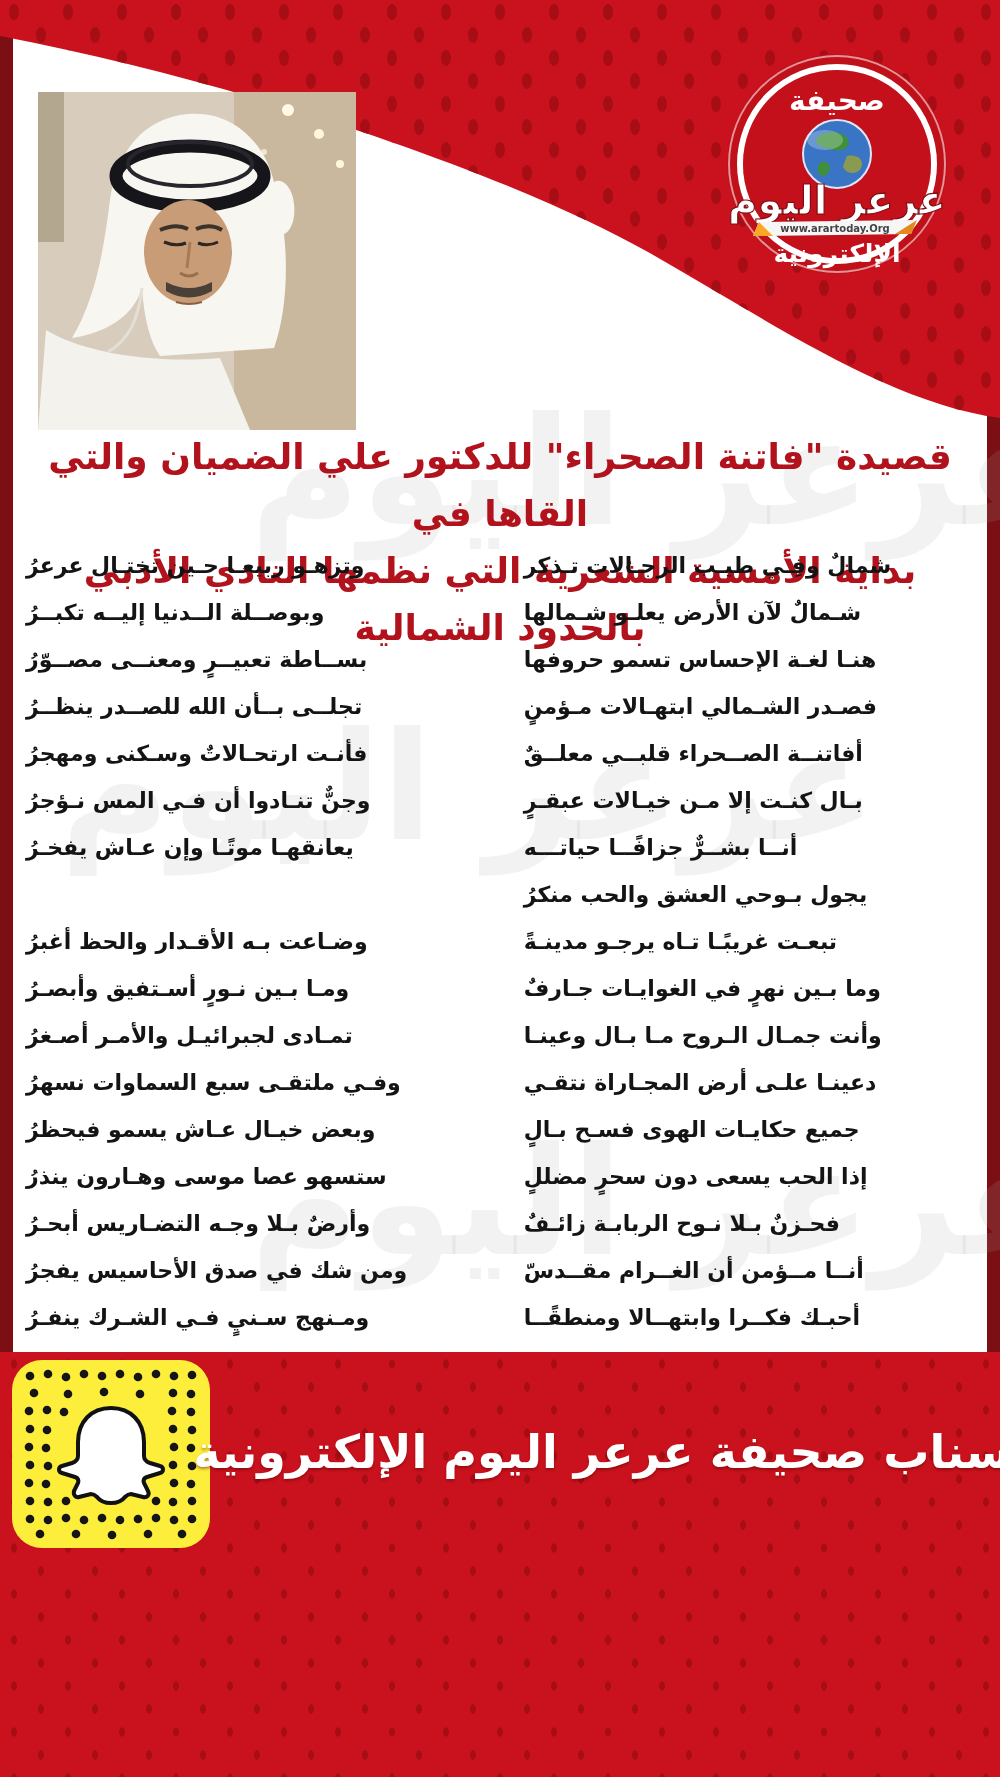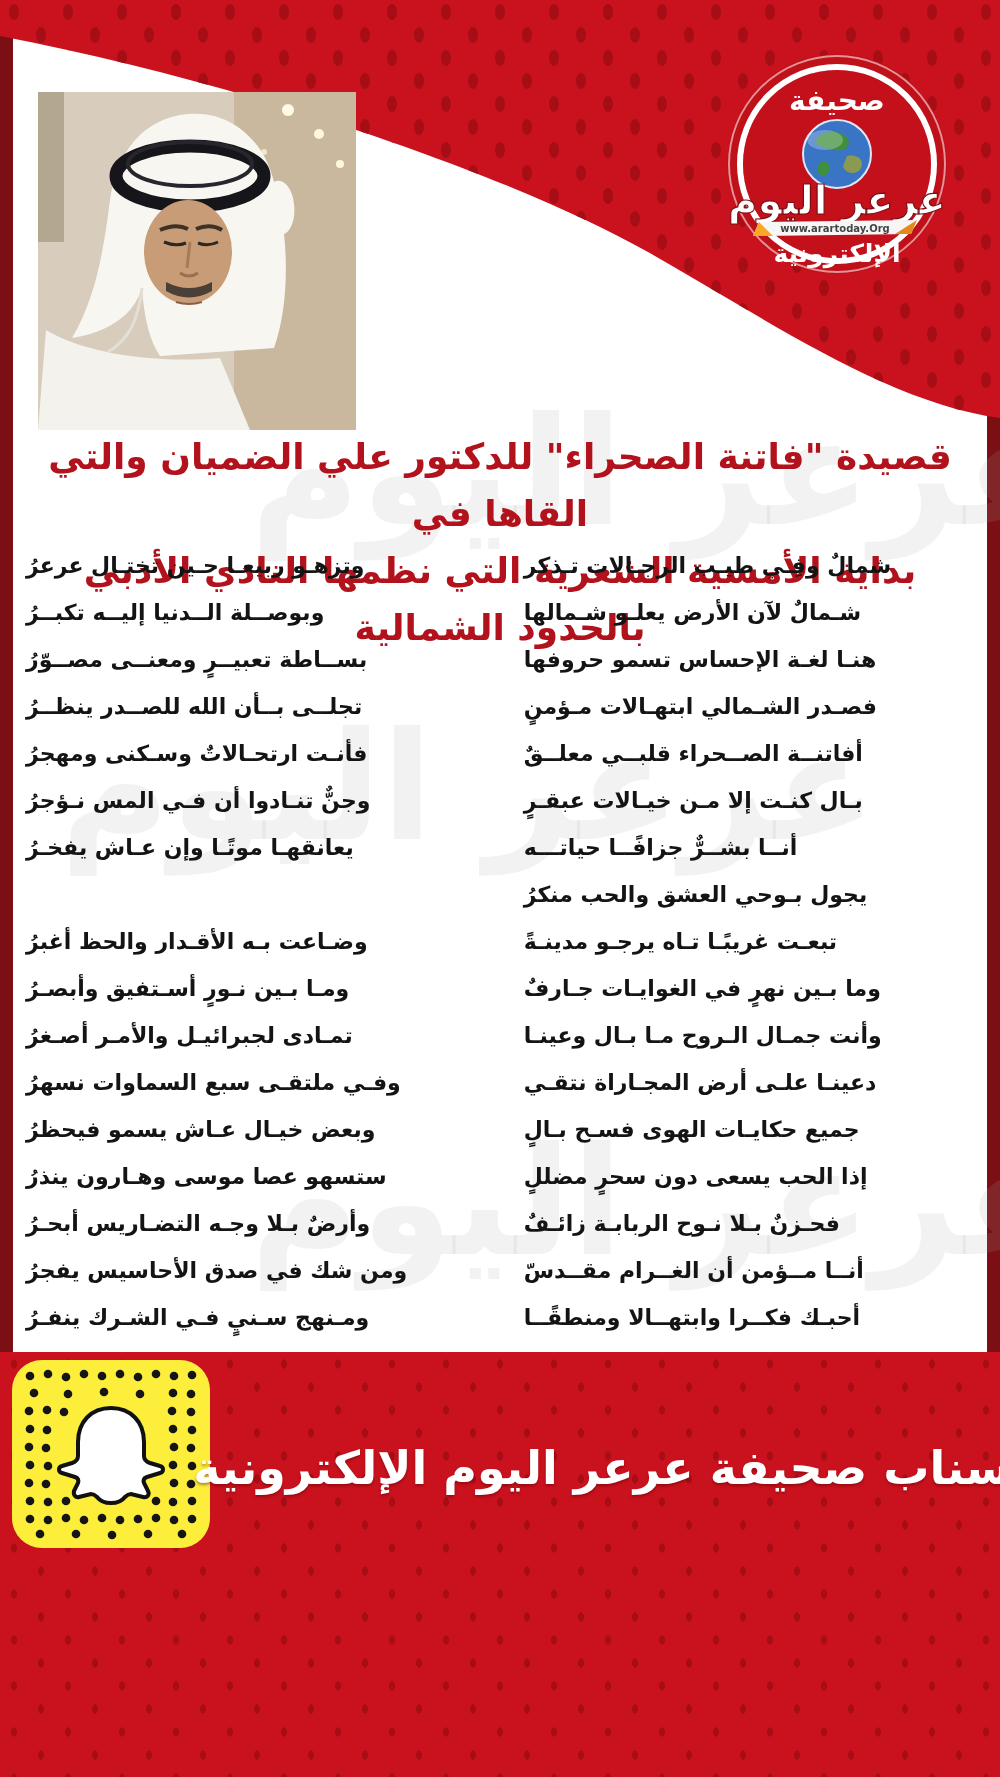--- a/index.html
+++ b/index.html
@@ -37,21 +37,21 @@
         color:#141414;white-space:nowrap;}
 
   
   .footer{position:absolute;left:0;top:1352px;width:1000px;height:425px;z-index:4;
           background-color:#ca121e;
           background-image:
             radial-gradient(5px 8px at 14px 12px, #a60d15 55%, rgba(0,0,0,0) 61%),
             radial-gradient(5px 8px at 41px 35px, #a60d15 55%, rgba(0,0,0,0) 61%);
           background-size:54px 46px;}
   .snapcode{position:absolute;left:12px;top:8px;width:198px;height:188px;}
-  .footer-label-wrap{position:absolute;left:218px;right:14px;top:16px;height:200px;
+  .footer-label-wrap{position:absolute;left:218px;right:14px;top:0;height:200px;
           display:flex;align-items:center;justify-content:center;}
   .footer-label{direction:rtl;color:#ffffff;font-weight:bold;font-size:46px;
           text-shadow:0 2px 3px rgba(90,0,0,0.45);white-space:nowrap;}
 </style>
 </head>
 <body>
 
 <div id="poster">
 
   <div class="edge-bar edge-left"></div>

